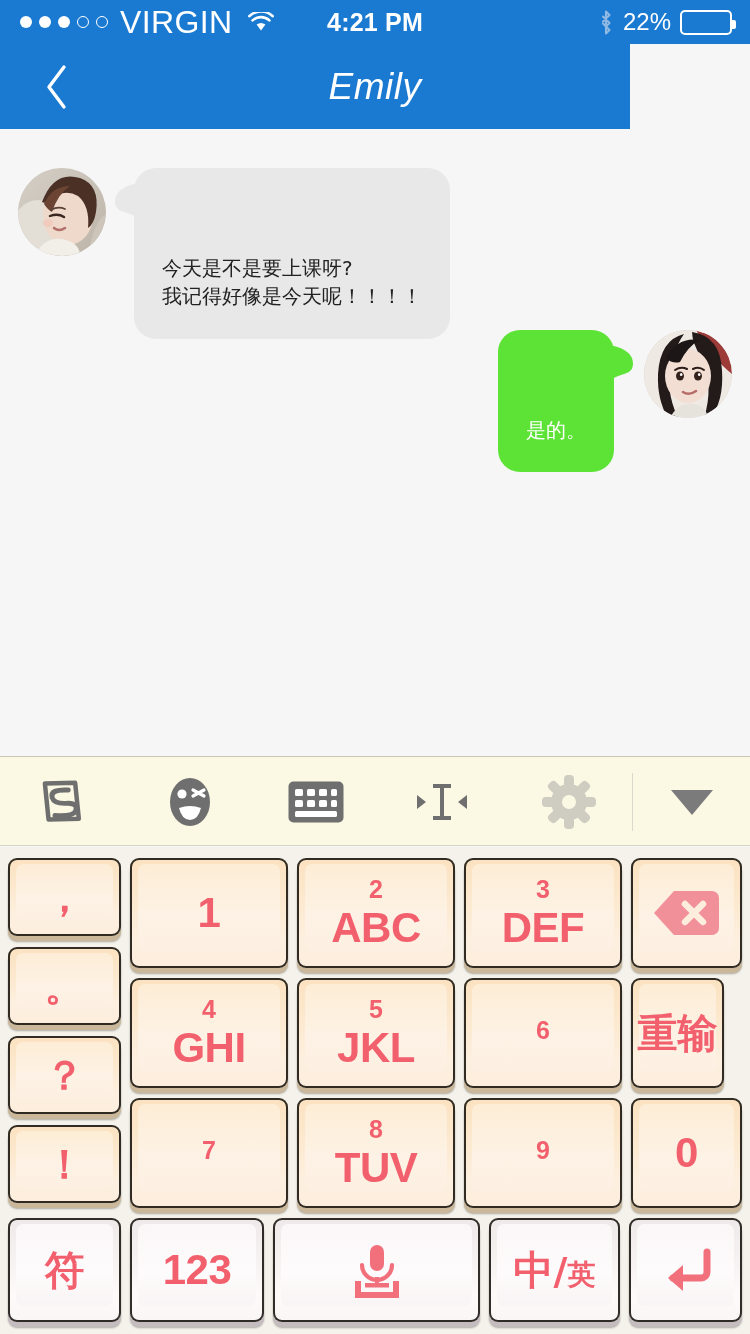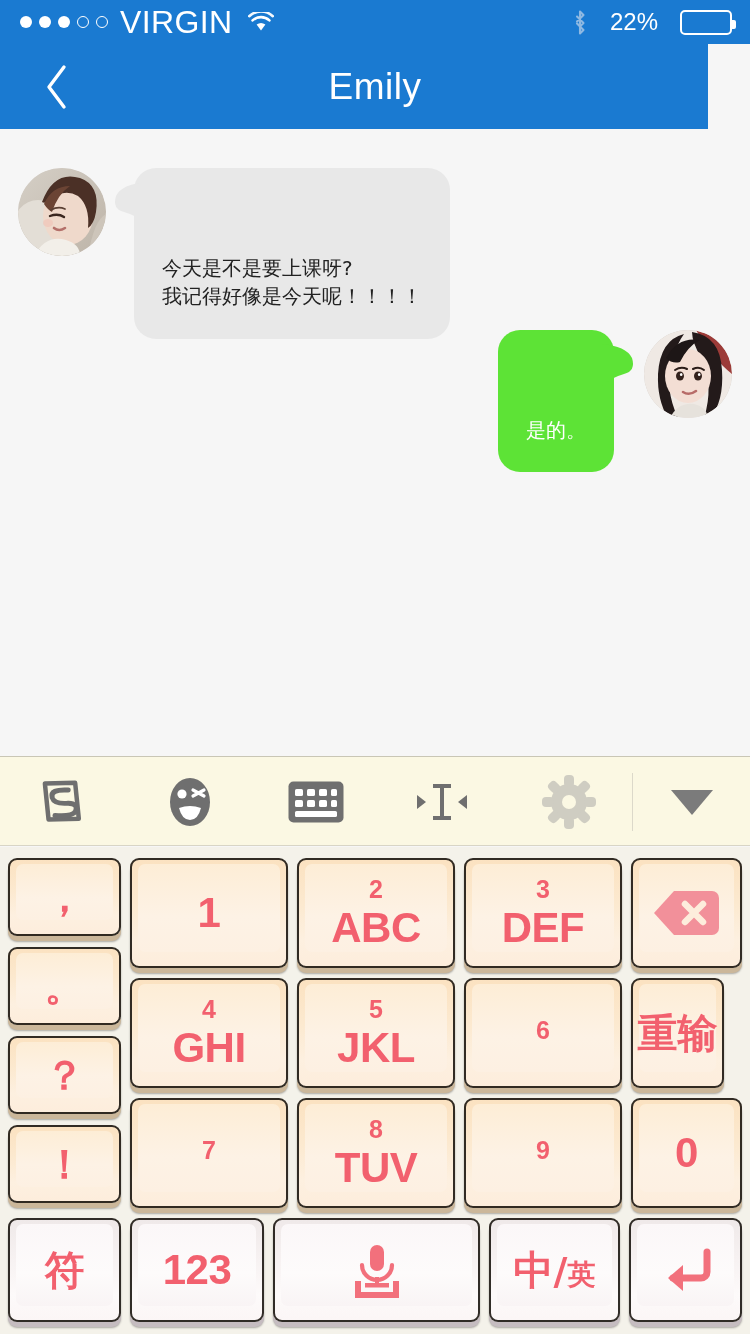--- a/index.html
+++ b/index.html
@@ -22,37 +22,37 @@
   .dots{ display:flex; align-items:center; gap:7px; }
   .dot{ width:12px; height:12px; border-radius:50%; background:#fff; }
   .dot.hollow{ background:transparent; border:1.6px solid #fff; }
   .carrier{ font-size:32px; letter-spacing:.4px; font-weight:400; margin-left:3px; }
   .wifi{ margin-left:6px; position:relative; width:26px; height:20px; }
   .wifi svg{ display:block; }
   .sb-center{
     position:absolute; left:0; width:750px; text-align:center;
     font-size:25px; font-weight:600; letter-spacing:.2px;
   }
-  .sb-right{ position:absolute; right:18px; display:flex; align-items:center; gap:22px; }
+  .sb-right{ position:absolute; right:18px; display:flex; align-items:center; gap:9px; }
   .bt{ width:16px; height:24px; }
   .batt-pct{ font-size:24px; font-weight:400; }
   .batt{
     width:52px; height:25px; border:2px solid #fff; border-radius:5px;
     position:relative; padding:2.5px;
   }
   .batt:after{
     content:""; position:absolute; right:-6px; top:8px; width:4px; height:9px;
     background:#fff; border-radius:0 2px 2px 0;
   }
   .batt-fill{ height:100%; background:#fff; border-radius:2px; }
 
   
   .navbar{
-    position:absolute; top:44px; left:0; width:708px; height:85px;
-    background:#1a7ad1; color:#fff;
+    position:absolute; top:44px; left:0; width:630px; height:85px;
+    background:#1a7ad1; color:#fff;font-style:italic;
   }
   .back-btn{
     position:absolute; left:22px; top:0; height:85px; width:70px;
     display:flex; align-items:center; justify-content:center;
   }
   .nav-title{
     position:absolute; left:0; top:0; width:750px; height:85px;
     display:flex; align-items:center; justify-content:center;
     font-size:37px; font-weight:300; letter-spacing:.5px;
   }
@@ -170,20 +170,21 @@
     <span class="carrier">VIRGIN</span>
     <span class="wifi">
       <svg width="26" height="20" viewBox="0 0 26 20">
         <path d="M13 18.4 L8.6 12.6 A7.3 7.3 0 0 1 17.4 12.6 Z" fill="#fff"></path>
         <path d="M4.6 8.4 A12.4 12.4 0 0 1 21.4 8.4" stroke="#fff" stroke-width="2.6" fill="none" stroke-linecap="round"></path>
         <path d="M1.2 4.2 A17.3 17.3 0 0 1 24.8 4.2" stroke="#fff" stroke-width="2.6" fill="none" stroke-linecap="round" opacity=".95"></path>
       </svg>
     </span>
   </div>
 
+  <div class="sb-center">4:21 PM</div>
 
   <div class="sb-right">
     <span class="bt">
       <svg width="16" height="25" viewBox="0 0 16 25">
         <path d="M5 6.5 L11.5 13 L8 16.4 L8 1.6 L11.5 5 L5 11.5 M8 16.4 L8 23.4 L11.5 20 L5 13.5" stroke="#8fb9e2" stroke-width="2.1" fill="none" stroke-linejoin="round" stroke-linecap="round"></path>
       </svg>
     </span>
     <span class="batt-pct">22%</span>
     <span class="batt">
       <span class="batt-fill" id="battfill" style="width:22%"></span>

